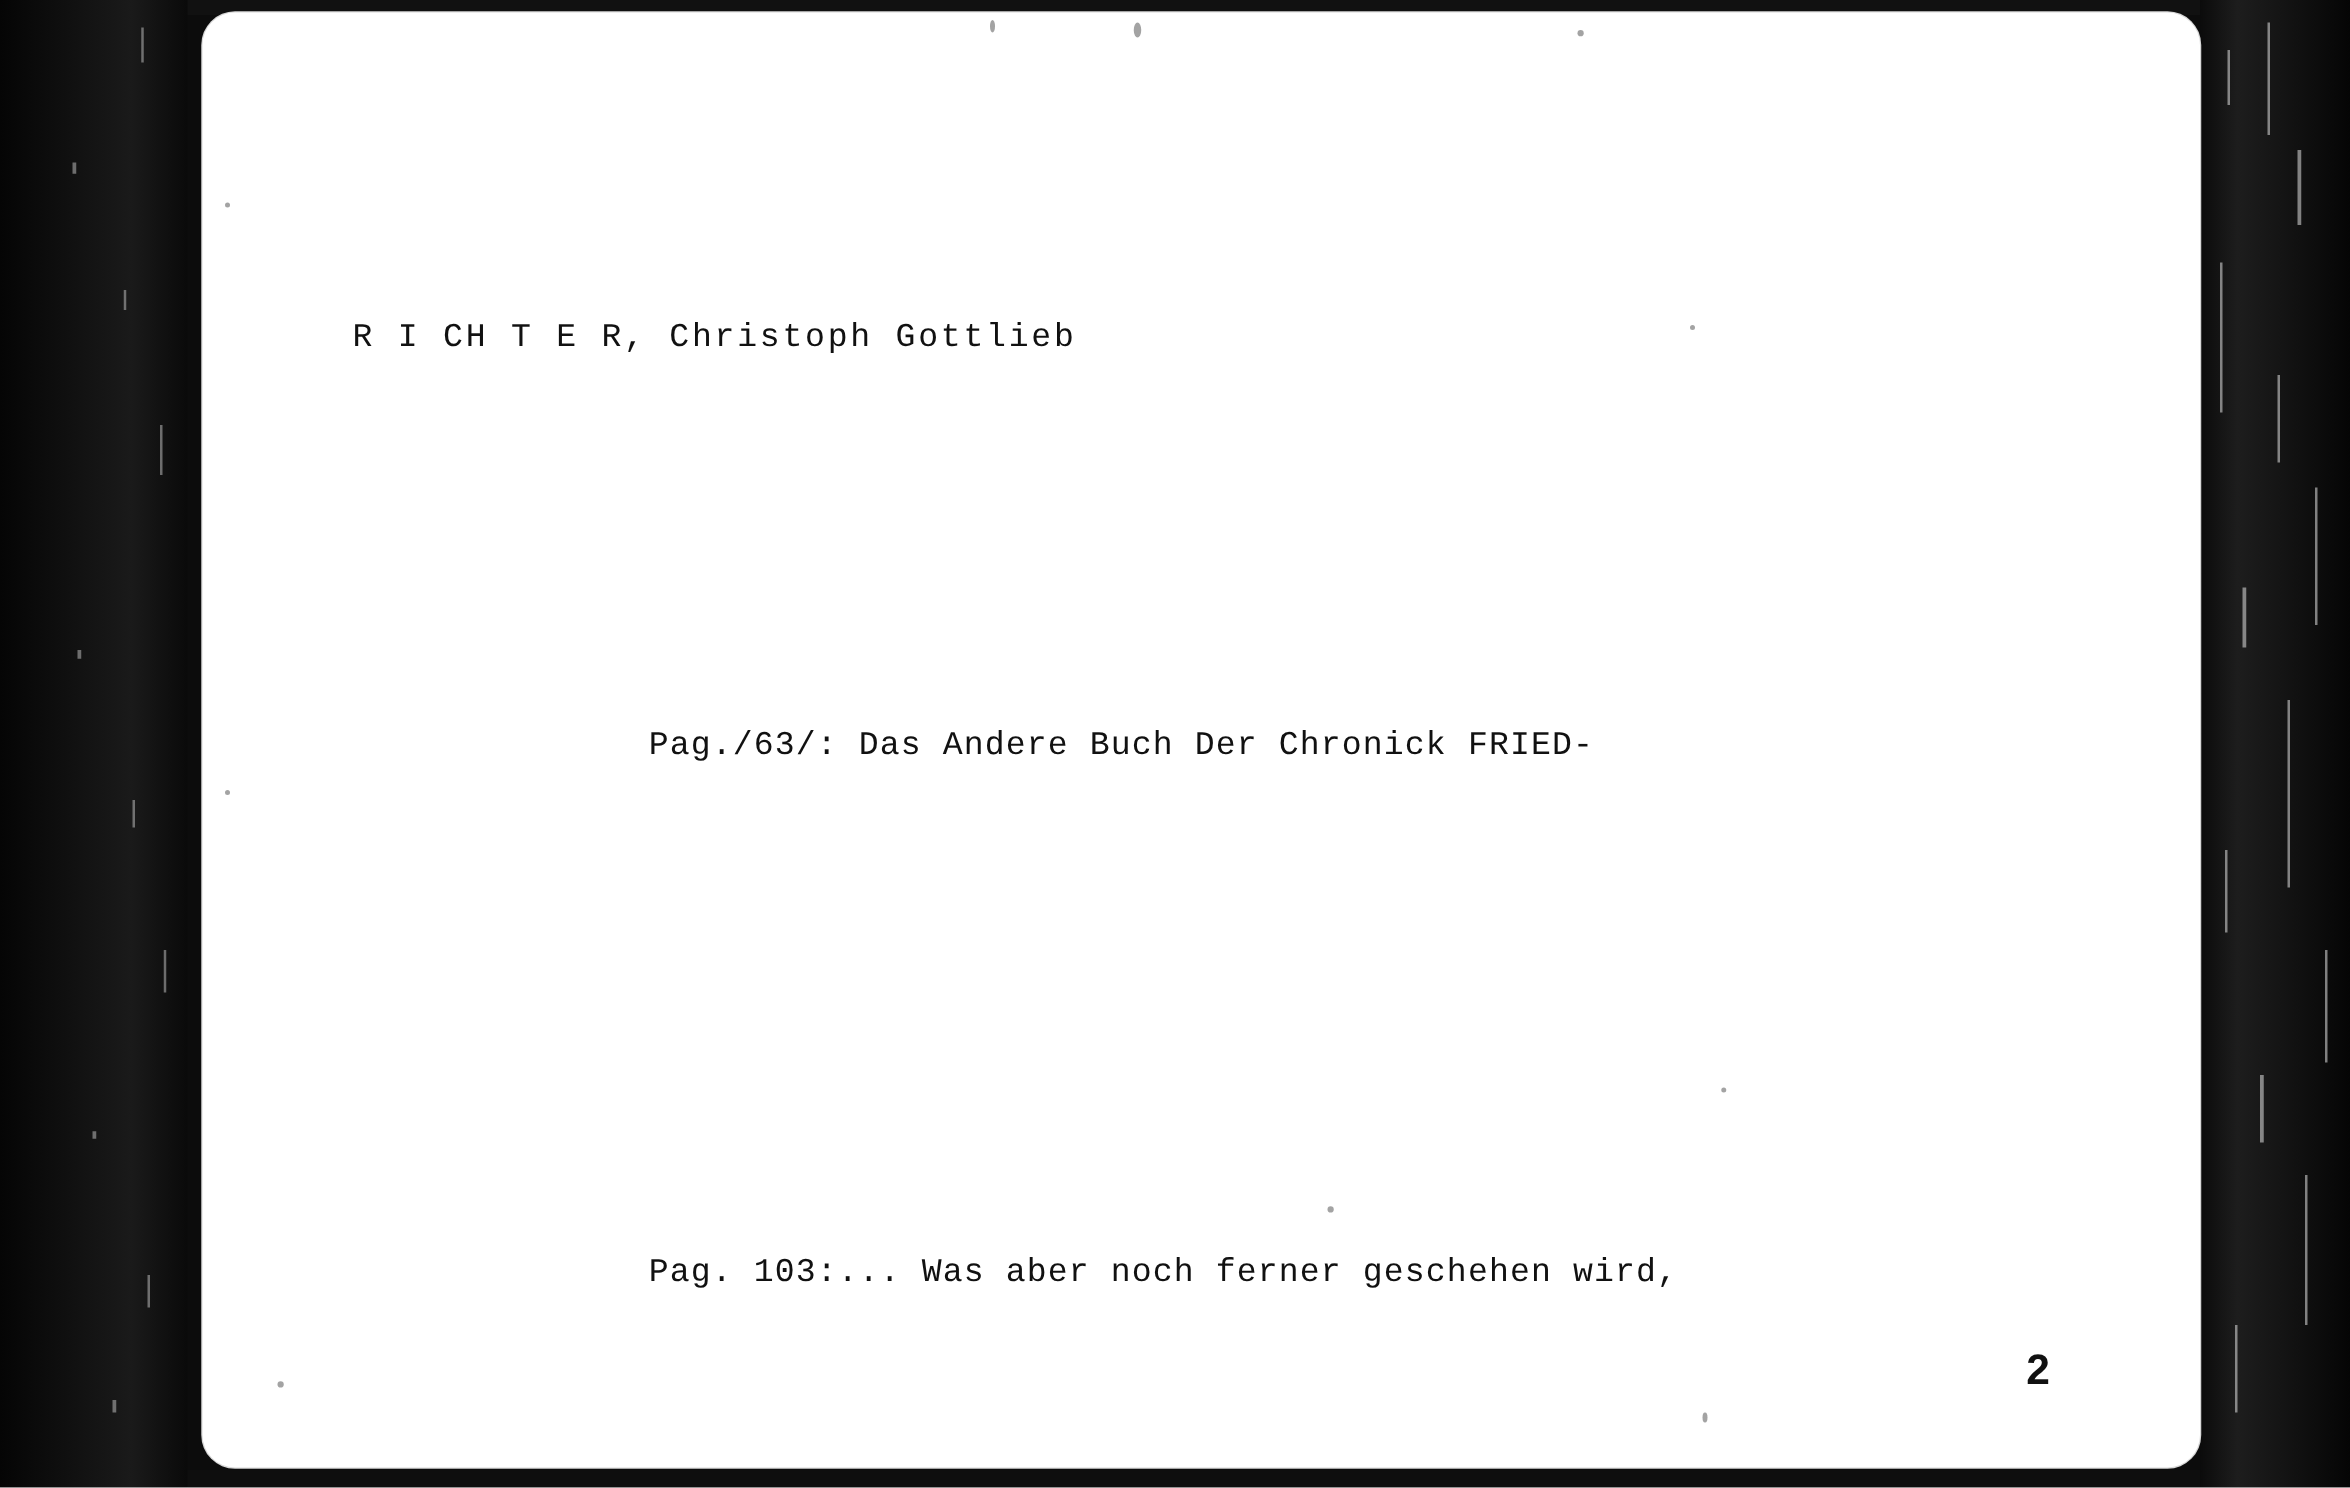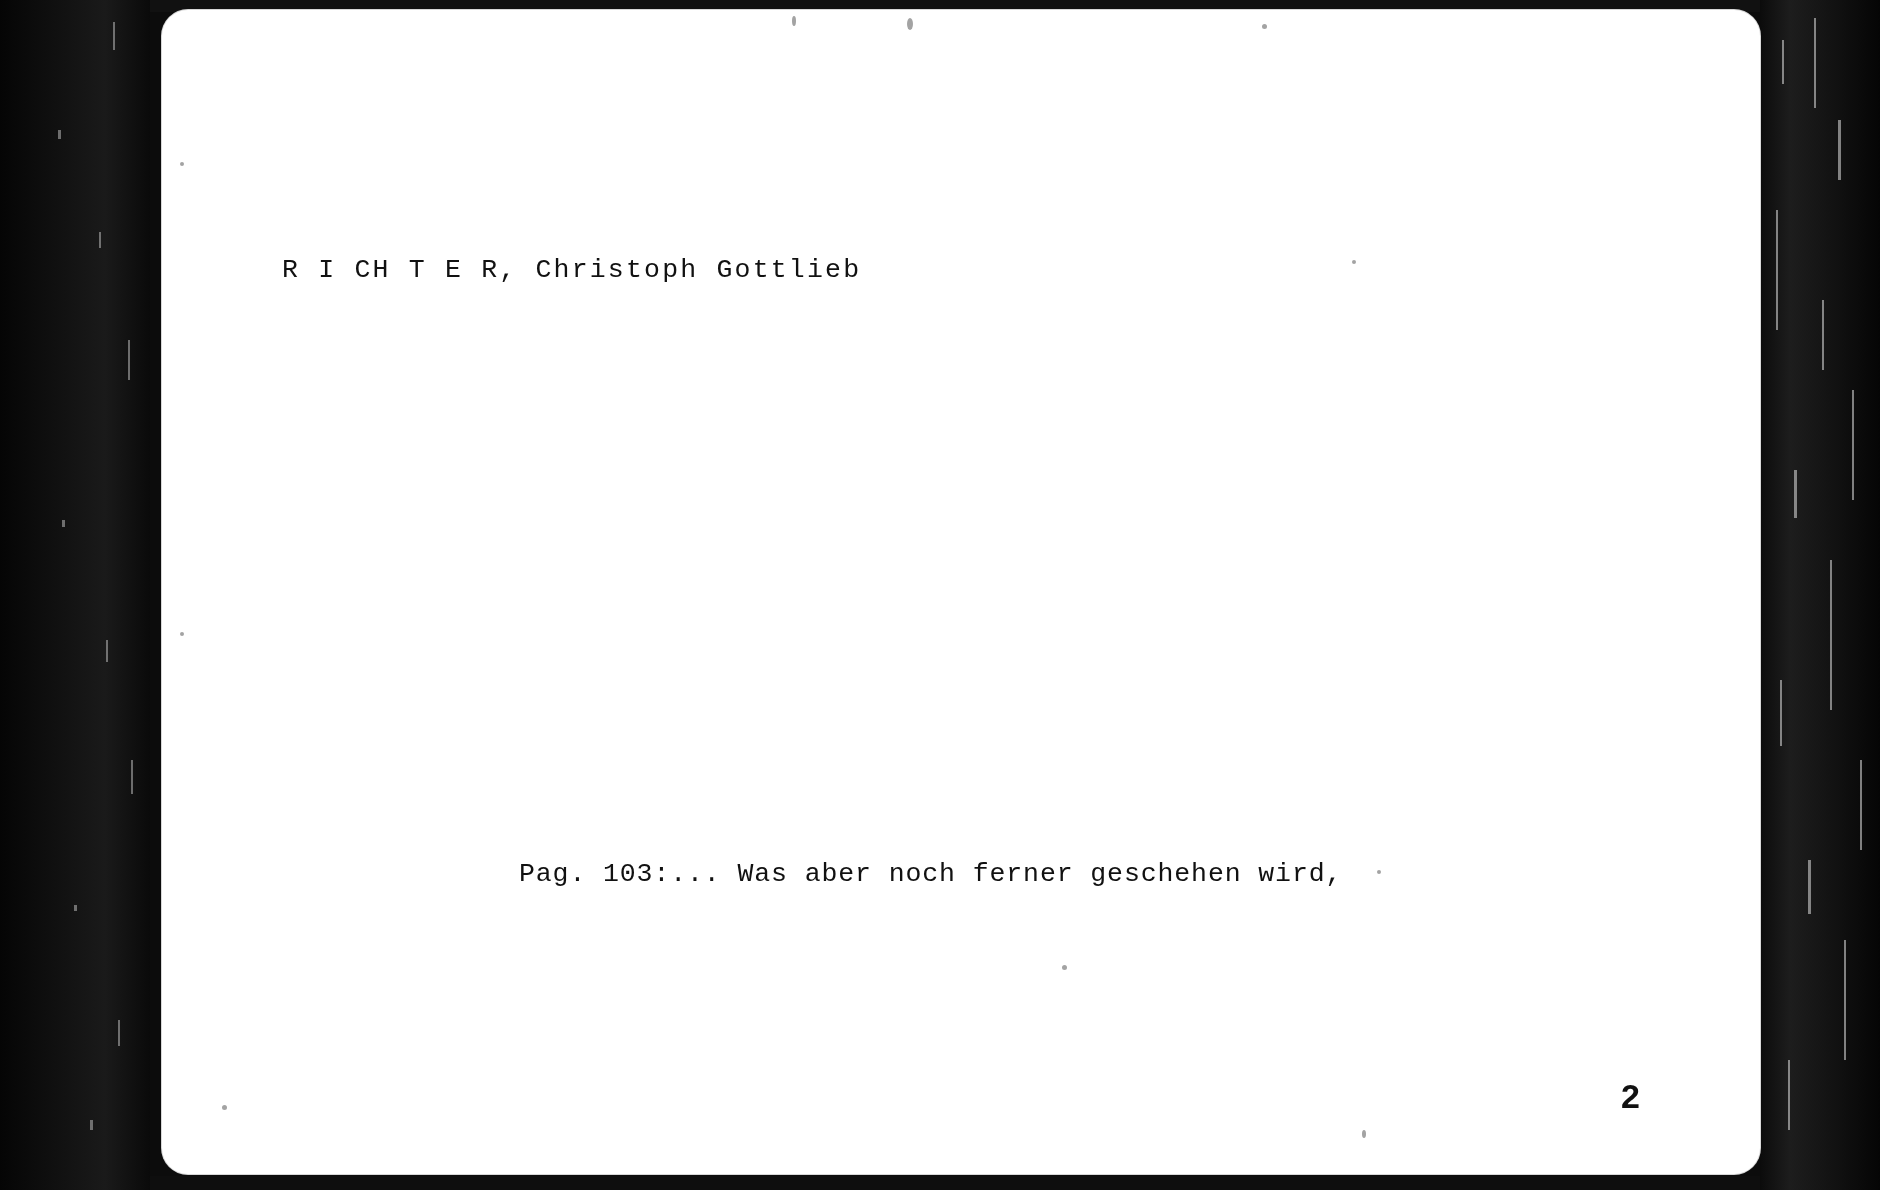--- a/index.html
+++ b/index.html
@@ -170,20 +170,21 @@
     <div class="dust" style="left:900px;top:955px;width:5px;height:5px;"></div>
     <div class="dust" style="left:1215px;top:860px;width:4px;height:4px;"></div>
     <div class="dust" style="left:60px;top:1095px;width:5px;height:5px;"></div>
     <div class="dust" style="left:1200px;top:1120px;width:4px;height:8px;"></div>
 
     <div class="typed">
 
       <p class="heading">R I CH T E R, Christoph Gottlieb</p>
 
       <div class="block">
+        <p><span class="indent"></span><span>Pag./63/: Das Andere Buch Der Chronick FRIED-</span></p>
       </div>
 
       <div class="block">
         <p><span class="indent"></span><span>Pag. 103:... Was aber noch ferner geschehen wird,</span></p>
         
         
         
         
       </div>
 

